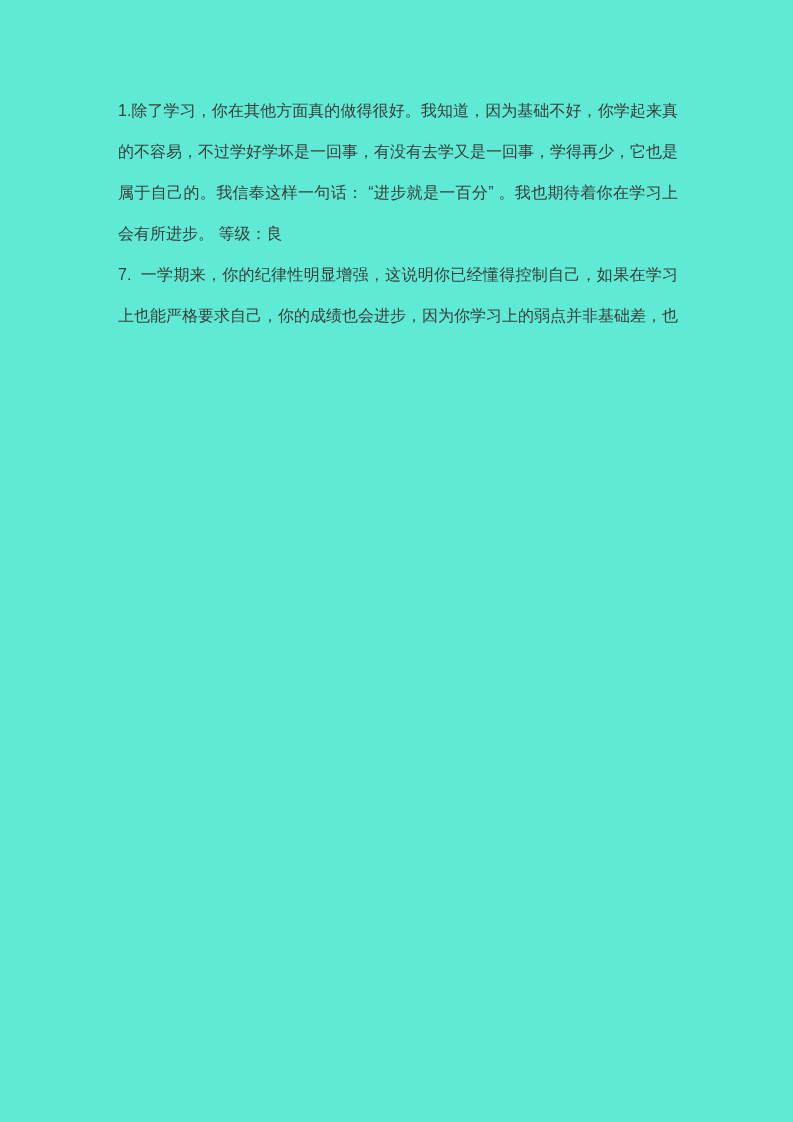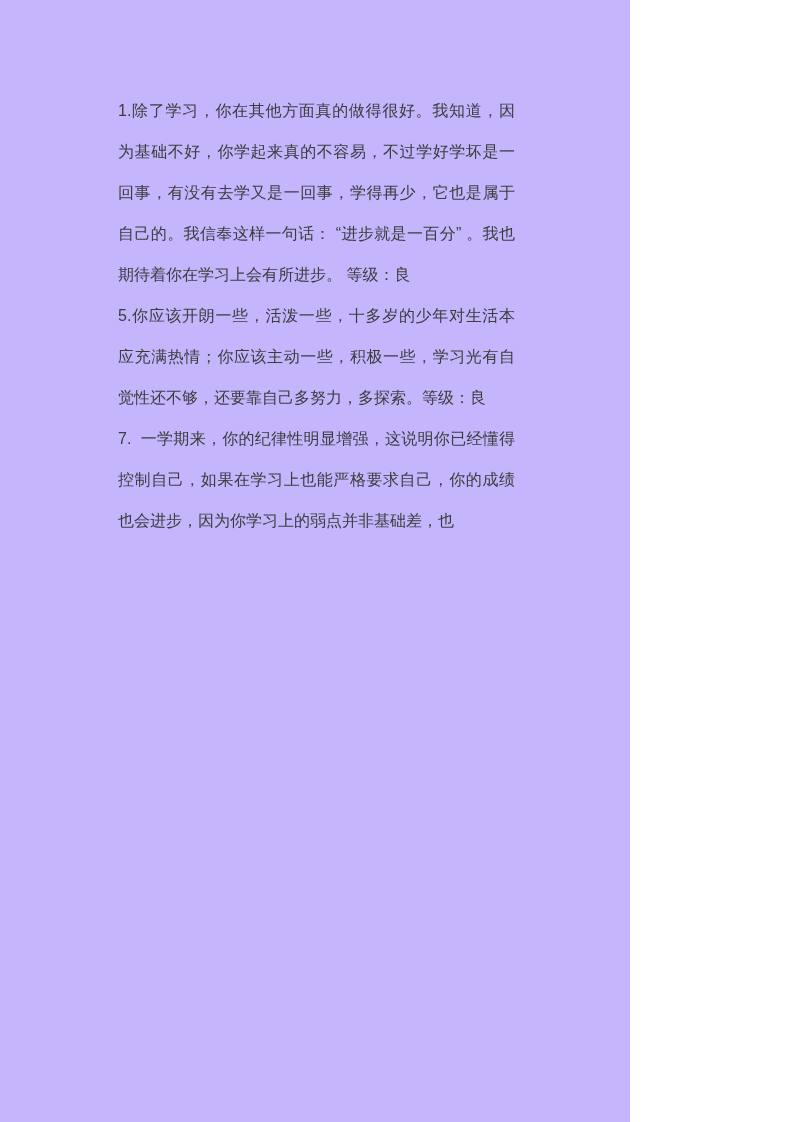--- a/index.html
+++ b/index.html
@@ -7,37 +7,36 @@
     padding: 0;
     background: #ffffff;
   }
   body {
     width: 793px;
     height: 1122px;
     overflow: hidden;
   }
   .page {
     box-sizing: border-box;
-    width: 630px;
+    width: 793px;
     height: 1122px;
-    background: #c4b5fd;
+    background: #5eead4;
     padding: 90px 115px 0 118px;
   }
   .para {
     margin: 0;
     font-family: "Liberation Sans", sans-serif;
     font-size: 16px;
     line-height: 41px;
     color: #3c3c3c;
     text-align: justify;
     white-space: pre-wrap;
     line-break: strict;
     overflow-wrap: break-word;
   }
 </style>
 </head>
 <body>
 
 <div class="page">
   <p class="para">1.除了学习，你在其他方面真的做得很好。我知道，因为基础不好，你学起来真的不容易，不过学好学坏是一回事，有没有去学又是一回事，学得再少，它也是属于自己的。我信奉这样一句话： “进步就是一百分” 。我也期待着你在学习上会有所进步。 等级：良</p>
-  <p class="para">5.你应该开朗一些，活泼一些，十多岁的少年对生活本应充满热情；你应该主动一些，积极一些，学习光有自觉性还不够，还要靠自己多努力，多探索。等级：良</p>
   <p class="para">7.  一学期来，你的纪律性明显增强，这说明你已经懂得控制自己，如果在学习上也能严格要求自己，你的成绩也会进步，因为你学习上的弱点并非基础差，也</p>
 </div>
 
 </body></html>

